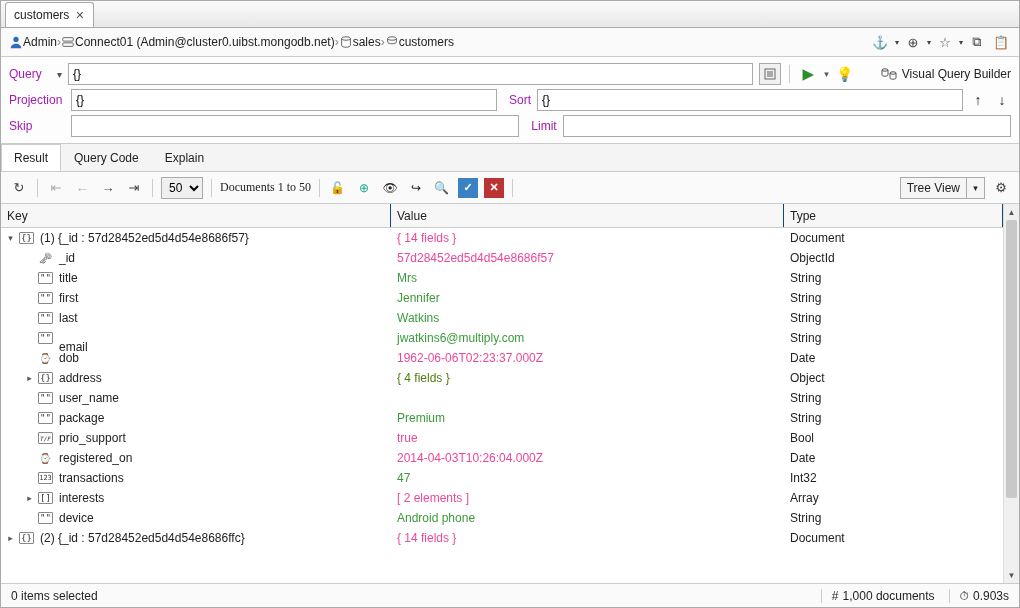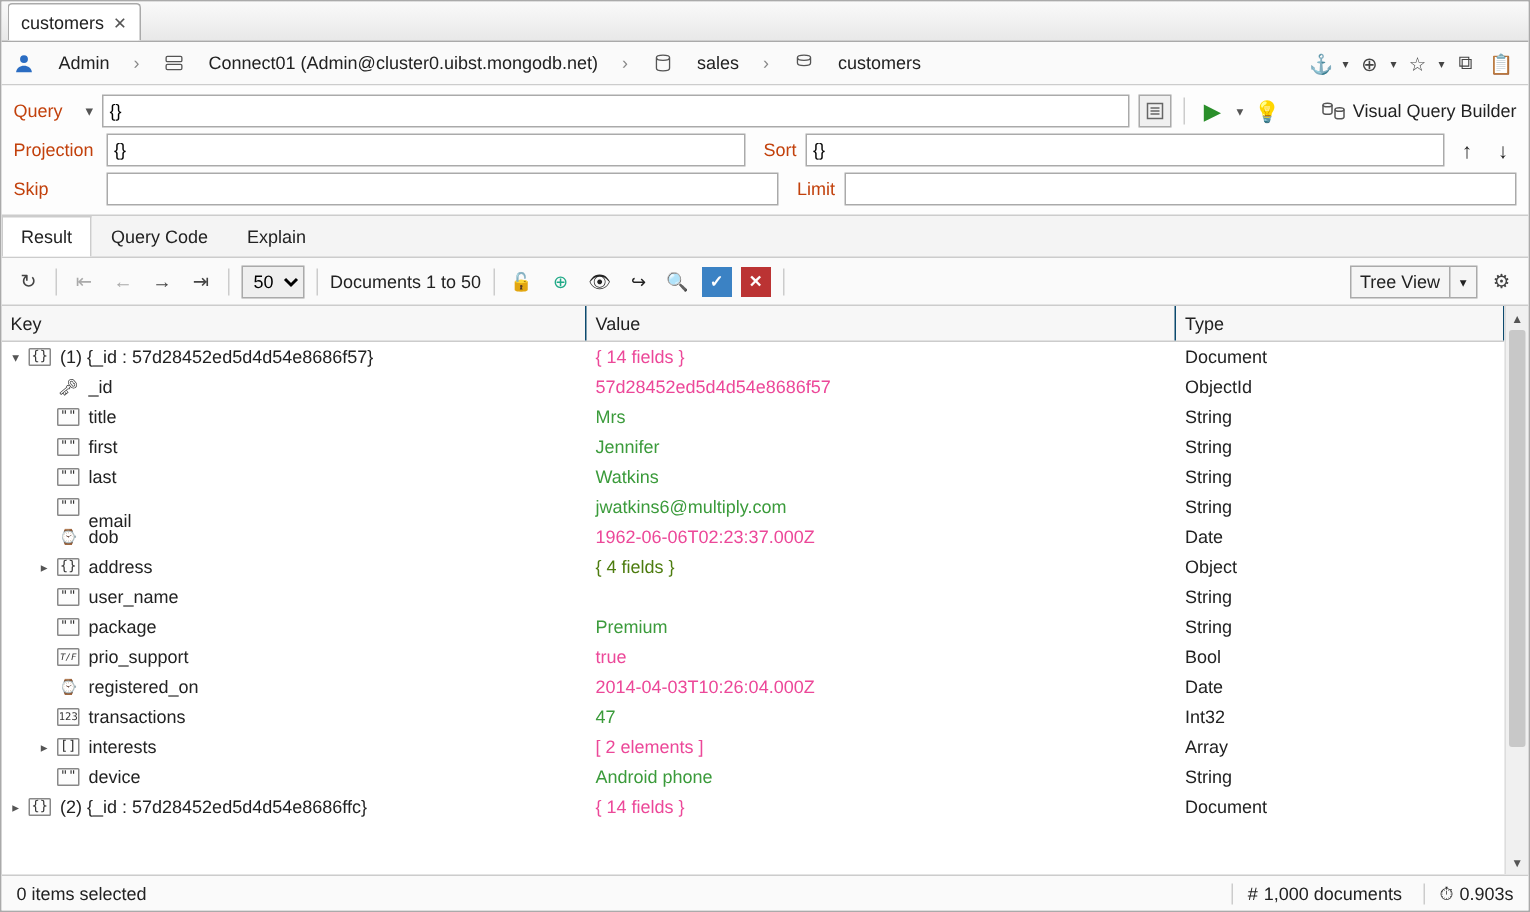--- a/index.html
+++ b/index.html
@@ -1,42 +1,42 @@
 <!DOCTYPE html>
 <html><head>
 <meta charset="utf-8">
 <style>
 * { box-sizing: border-box; margin: 0; padding: 0; }
 body { font-family: "Segoe UI", Tahoma, sans-serif; font-size: 12px; color: #222; background: #fff; width: 1020px; height: 608px; border: 1px solid #aaa; display:flex; flex-direction:column; overflow:hidden;}
 .tabbar { display:flex; align-items:flex-end; height:27px; padding-left:4px; border-bottom:1px solid #aaa; background:linear-gradient(#fafafa,#e8e8e8);}
 .tab { display:flex; align-items:center; height:25px; padding:0 8px; background:#fff; border:1px solid #aaa; border-bottom:none; border-top-left-radius:3px; border-top-right-radius:3px; font-size:12px; gap:6px;}
 .tab .close { font-size:11px; color:#555;}
 .breadcrumb-bar { display:flex; align-items:center; justify-content:space-between; padding:4px 8px; border-bottom:1px solid #ccc; background:#fafafa;}
-.breadcrumb { display:flex; align-items:center; gap:16px; font-size:12px; color:#222;}
+.breadcrumb { display:flex; align-items:center; gap:0; font-size:12px; color:#222;}
 .crumb-icon { width:14px; height:14px; display:inline-flex; align-items:center; justify-content:center;}
 .top-actions { display:flex; gap:4px; align-items:center;}
 .icon-btn { width:20px; height:20px; display:inline-flex; align-items:center; justify-content:center; color:#444; cursor:pointer; font-size:13px;}
 .small-chev{font-size:8px;color:#444;}
 .query-section { display:flex; flex-direction:column; gap:4px; padding:6px 8px; border-bottom:1px solid #ccc; background:#fdfdfd;}
 .qrow { display:flex; align-items:center; gap:6px;}
-.qlabel { font-size:12px; color:#c2410c;}
+.qlabel { font-size:12px; color:#a21caf;}
 .qinput { border:1px solid #aaa; height:22px; padding:0 4px; font-family:inherit; font-size:12px; background:#fff;}
 .greybox { border:1px solid #aaa; background:#f0f0f0; width:22px; height:22px; display:inline-flex; align-items:center; justify-content:center; font-size:11px;}
 .play { color:#2a8f2a; font-size:15px;}
 .bulb { color:#e2a300; font-size:14px;}
 .vqb { display:flex; align-items:center; gap:5px; font-size:12px; color:#222;}
 .arrow-btn { width:18px; height:20px; display:inline-flex; align-items:center; justify-content:center; color:#222; cursor:pointer; font-size:14px;}
 .result-tabs { display:flex; border-bottom:1px solid #ccc; background:#f4f4f4; height:28px; align-items:flex-end;}
 .rtab { padding:5px 12px; height:27px; display:flex; align-items:center; font-size:12px; border:1px solid transparent; border-bottom:none;}
 .rtab.active { background:#fff; border-left:1px solid #ccc; border-right:1px solid #ccc; border-top:1px solid #ccc; }
 .toolbar { display:flex; align-items:center; justify-content:space-between; height:32px; padding:0 8px; border-bottom:1px solid #ccc; background:#fafafa;}
 .tb-left { display:flex; align-items:center; gap:6px;}
 .tb-sep { width:1px; height:18px; background:#ccc; margin:0 2px;}
 .page-select { height:22px; border:1px solid #aaa; font-size:12px; padding: 0 3px;}
-.doc-count { font-size:12px;}
+.doc-count { font-size:12px;font-family:Liberation Serif, serif;}
 .sq-btn{ width:20px; height:20px; display:inline-flex; align-items:center; justify-content:center; font-size:12px;}
 .blue-btn{ background:#3b82c4; color:#fff; width:20px;height:20px;display:inline-flex;align-items:center;justify-content:center;font-size:11px;font-weight:bold;}
 .red-btn{ background:#b33; color:#fff; width:20px;height:20px;display:inline-flex;align-items:center;justify-content:center;font-size:11px;font-weight:bold;}
 .tb-right { display:flex; align-items:center; gap:6px;}
 .combo { display:flex; align-items:center; height:22px; border:1px solid #aaa; background:#f5f5f5;}
 .combo span { padding:0 6px; font-size:12px;}
 .combo .cv{ width:18px; height:100%; border-left:1px solid #aaa; display:flex; align-items:center; justify-content:center; font-size:9px;}
 .grid-wrap { flex:1; display:flex; overflow:hidden; position:relative;}
 .grid { flex:1; overflow:hidden;}
 .grid-head { display:flex; border-bottom:1px solid #ccc; background:#f7f7f7; height:24px;}

